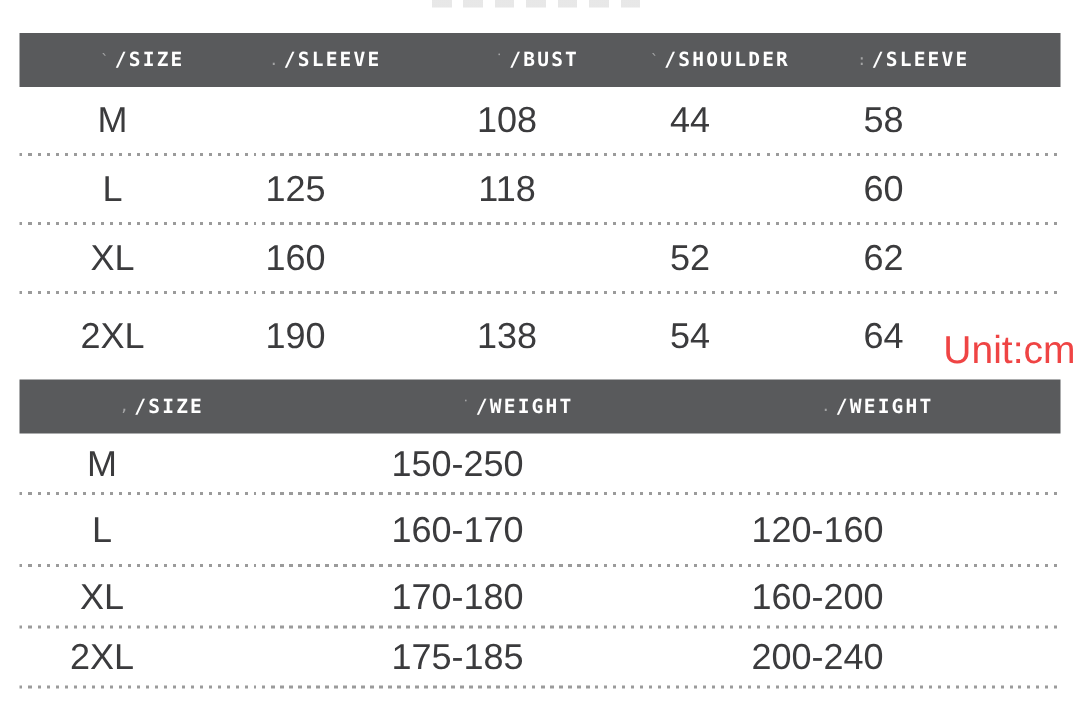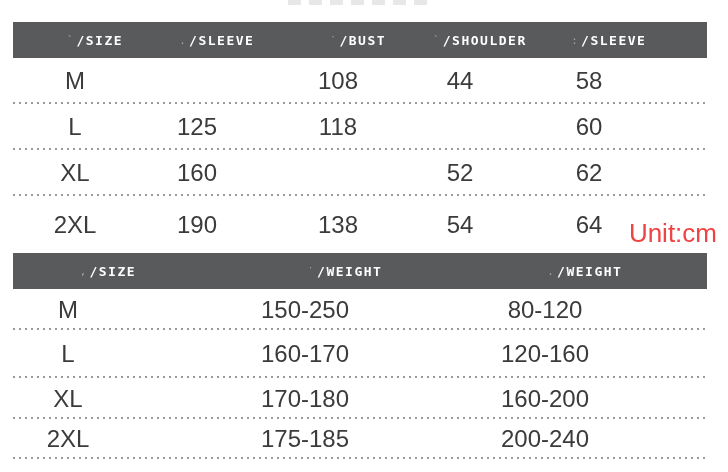--- a/index.html
+++ b/index.html
@@ -101,21 +101,20 @@
           <span>/WEIGHT</span>
         </span>
       <span class="hl d2">
           <span class="tick">.</span>
           <span>/WEIGHT</span>
         </span>
     </div>
     <div class="trow r41 dotted">
       <span class="cell d0">M</span>
       <span class="cell d1">150-250</span>
-      <span class="cell d2">80-120</span>
     </div>
     <div class="trow r48 dotted">
       <span class="cell d0">L</span>
       <span class="cell d1">160-170</span>
       <span class="cell d2">120-160</span>
     </div>
     <div class="trow r41 dotted">
       <span class="cell d0">XL</span>
       <span class="cell d1">170-180</span>
       <span class="cell d2">160-200</span>

